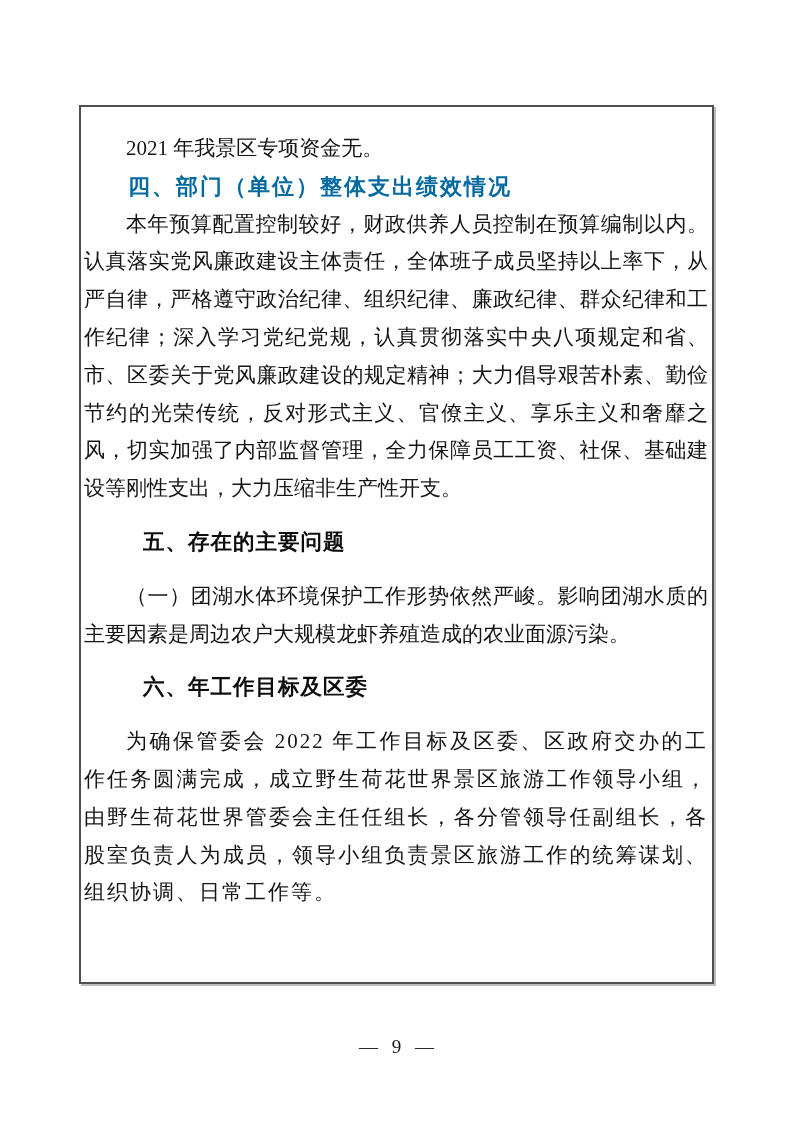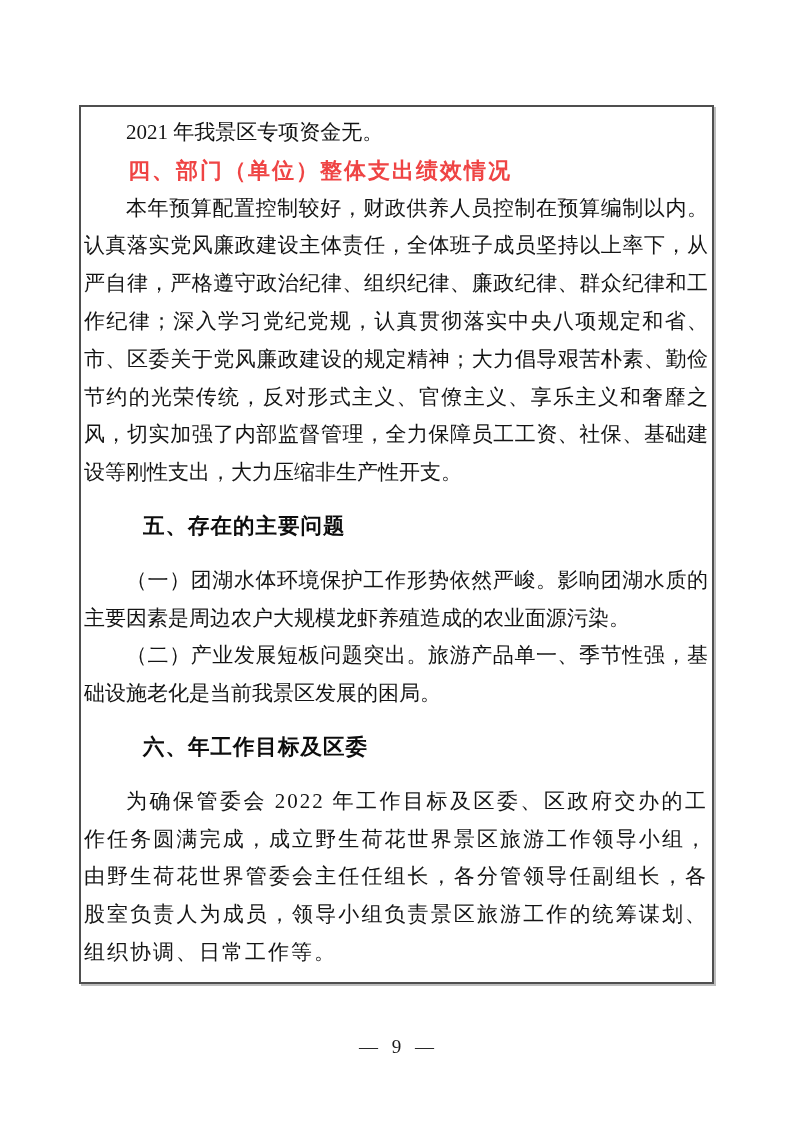--- a/index.html
+++ b/index.html
@@ -18,42 +18,42 @@
   }
   #content-box {
     position: absolute;
     left: 79px;
     top: 105px;
     width: 635px;
     height: 879px;
     box-sizing: border-box;
     border: 2px solid #4f4f4f;
     box-shadow: 2px 2px 0 #bdbdbd;
-    padding: 7px 4px 0 3px;
+    padding: 23px 4px 0 3px;
     overflow: hidden;
   }
   .para {
     margin: 0;
     font-size: 21px;
     line-height: 37.8px;
     text-indent: 2em;
     text-align: justify;
     text-justify: inter-character;
     font-family: "Liberation Serif", "DejaVu Serif", serif;
     color: #141414;
   }
   .h-kai {
     margin: 0;
     font-size: 22px;
     line-height: 37.8px;
     text-indent: 2em;
     font-weight: bold;
     letter-spacing: 2px;
     font-family: "Liberation Serif", "DejaVu Serif", serif;
-    color: #ef4444;
+    color: #0369a1;
   }
   .h-hei {
     margin: 16px;
     font-size: 21.5px;
     line-height: 37.8px;
     text-indent: 2em;
     font-weight: bold;
     letter-spacing: 1px;
     font-family: "Liberation Sans", "DejaVu Sans", sans-serif;
     color: #0d0d0d;
@@ -83,21 +83,20 @@
     <p class="para">2021 年我景区专项资金无。</p>
 
     <p class="h-kai">四、部门（单位）整体支出绩效情况</p>
 
     <p class="para">本年预算配置控制较好，财政供养人员控制在预算编制以内。认真落实党风廉政建设主体责任，全体班子成员坚持以上率下，从严自律，严格遵守政治纪律、组织纪律、廉政纪律、群众纪律和工作纪律；深入学习党纪党规，认真贯彻落实中央八项规定和省、市、区委关于党风廉政建设的规定精神；大力倡导艰苦朴素、勤俭节约的光荣传统，反对形式主义、官僚主义、享乐主义和奢靡之风，切实加强了内部监督管理，全力保障员工工资、社保、基础建设等刚性支出，大力压缩非生产性开支。</p>
 
     <p class="h-hei">五、存在的主要问题</p>
 
     <p class="para">（一）团湖水体环境保护工作形势依然严峻。影响团湖水质的主要因素是周边农户大规模龙虾养殖造成的农业面源污染。</p>
 
-    <p class="para">（二）产业发展短板问题突出。旅游产品单一、季节性强，基础设施老化是当前我景区发展的困局。</p>
 
 
     <p class="h-hei">六、年工作目标及区委</p>
 
     <p class="para loose">为确保管委会 2022 年工作目标及区委、区政府交办的工作任务圆满完成，成立野生荷花世界景区旅游工作领导小组，由野生荷花世界管委会主任任组长，各分管领导任副组长，各股室负责人为成员，领导小组负责景区旅游工作的统筹谋划、组织协调、日常工作等。</p>
 
   </div>
 
   <div id="page-number">— 9 —</div>
 

